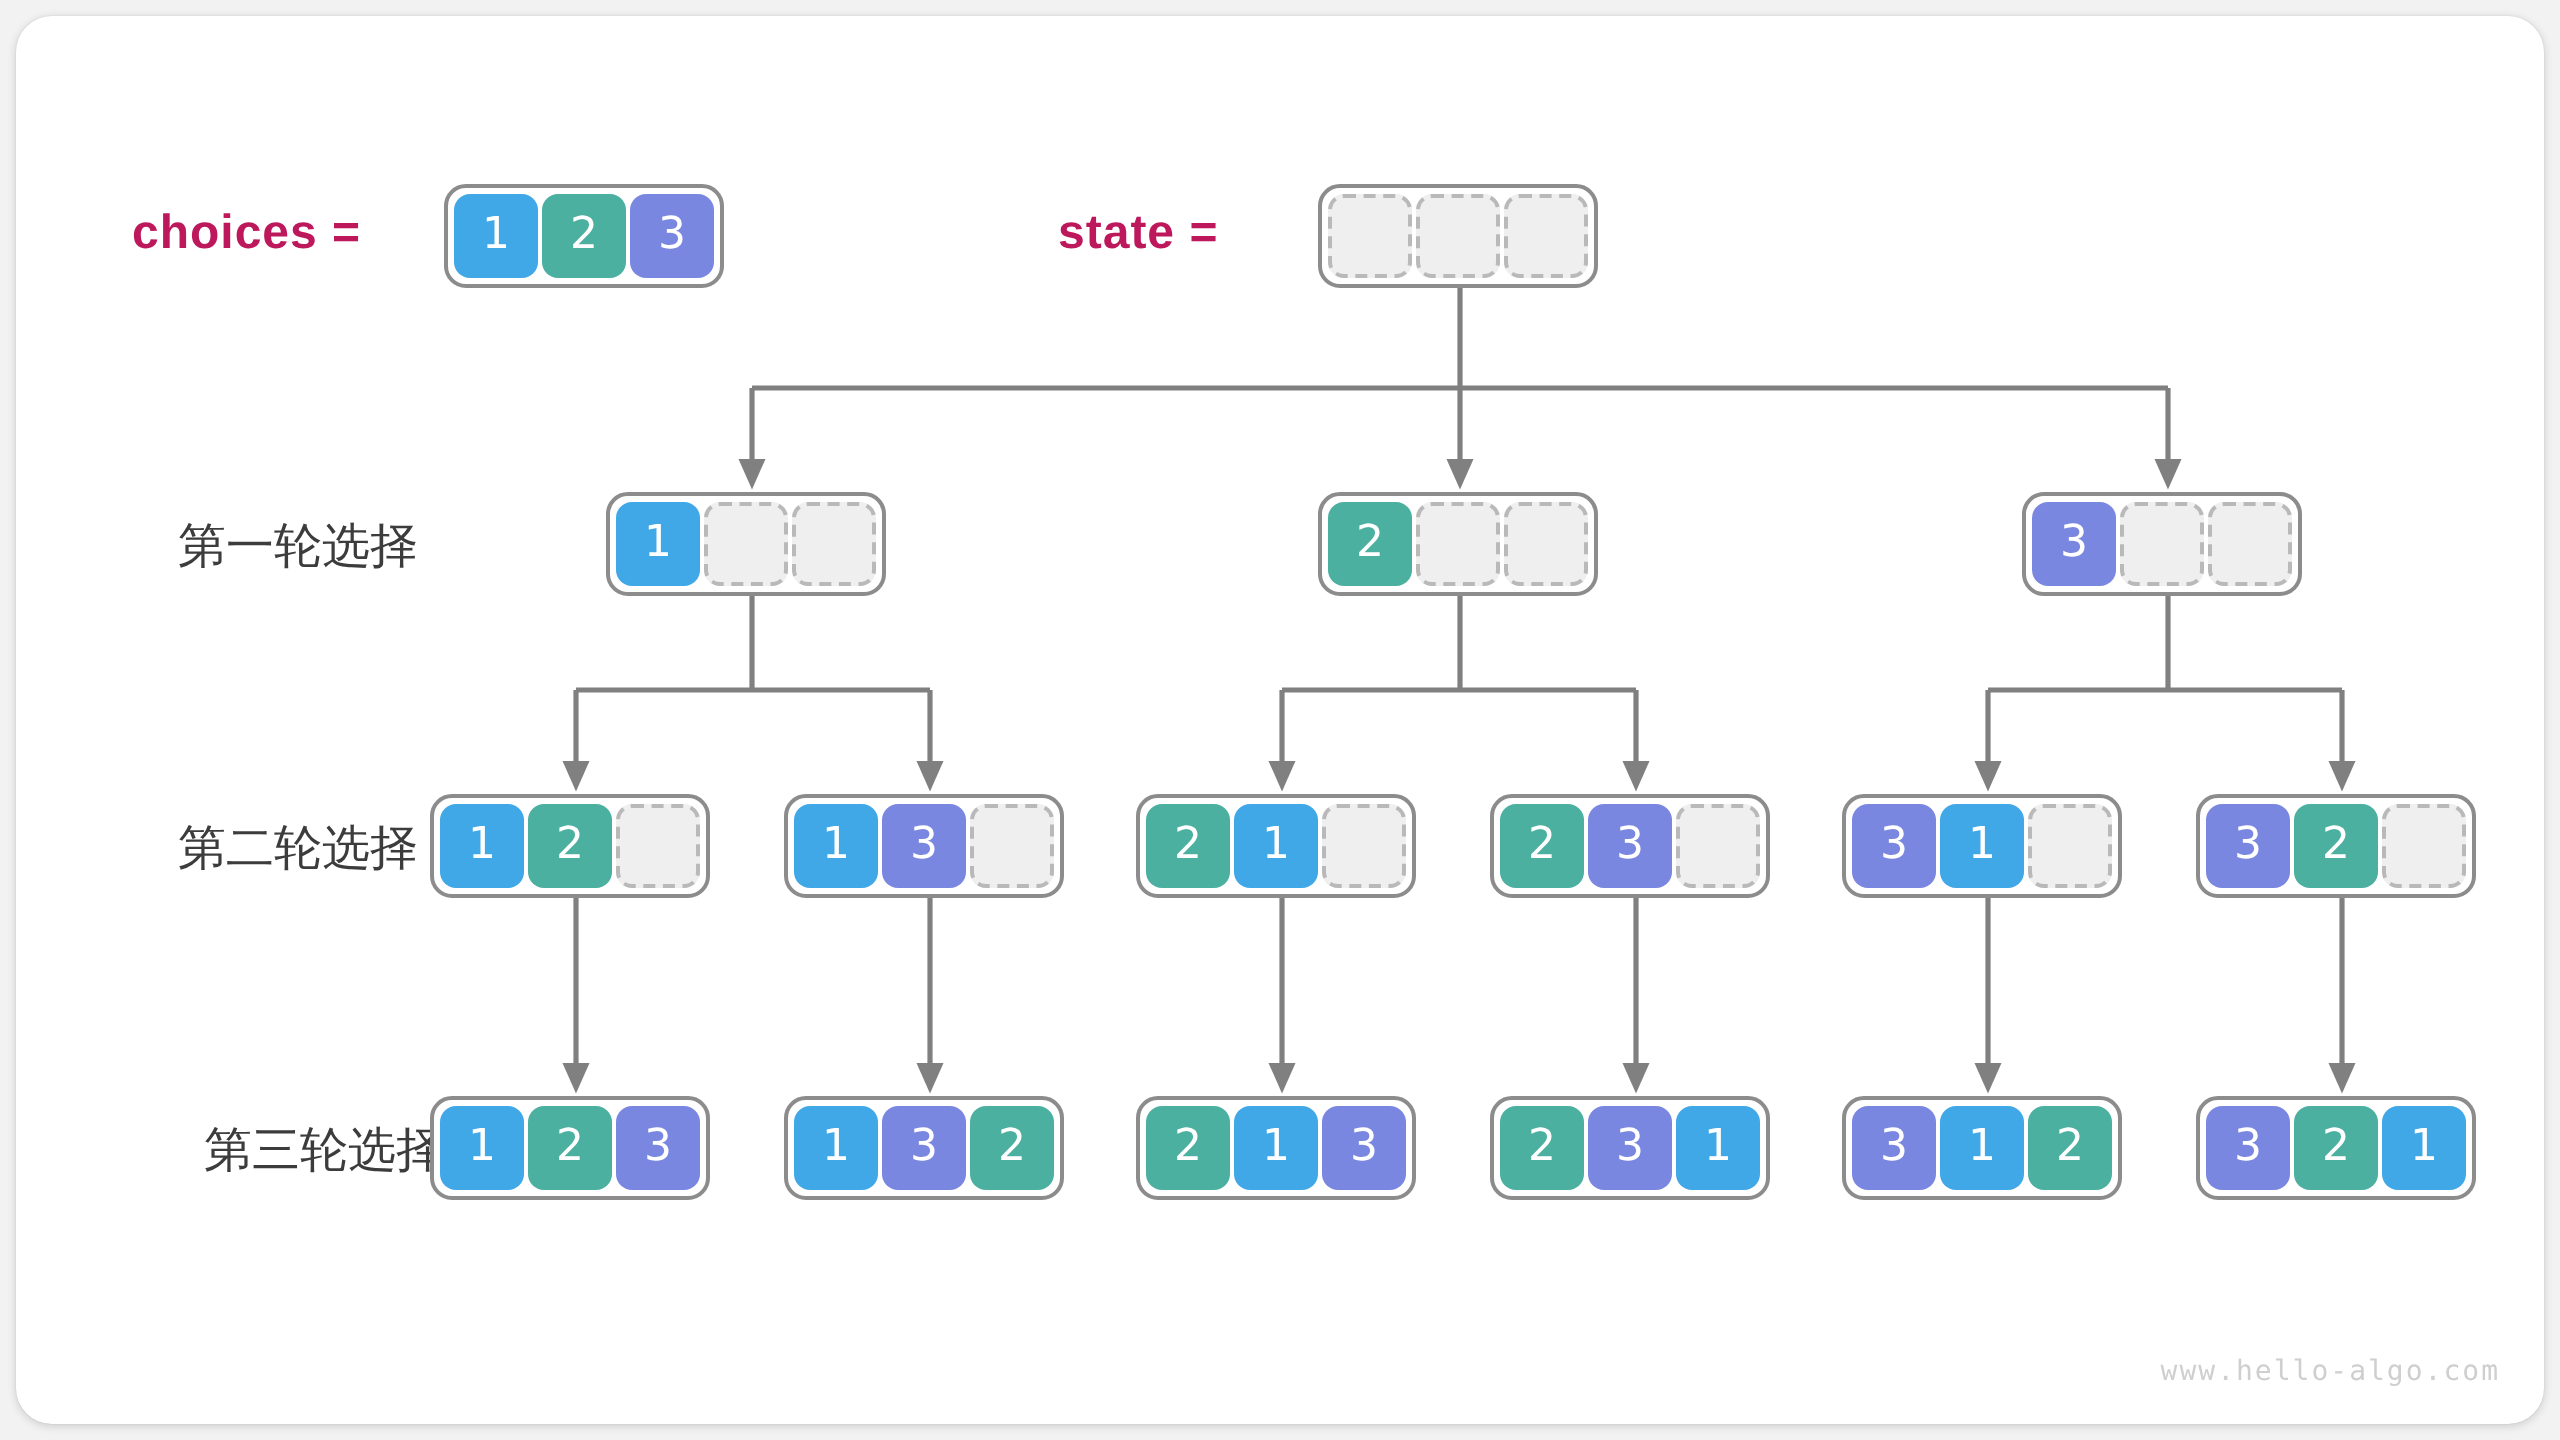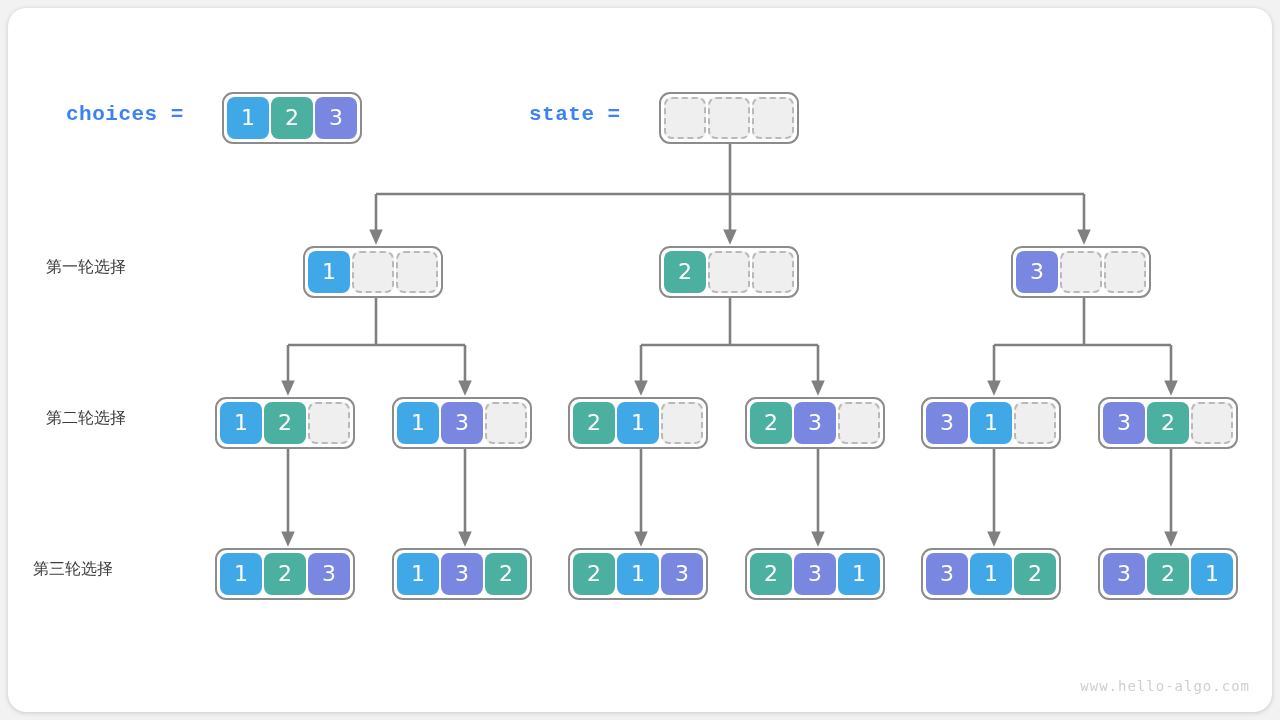--- a/index.html
+++ b/index.html
@@ -40,33 +40,34 @@
     height: 720px;
     pointer-events: none;
   }
 
   
   .layer { position: absolute; left: 0; top: 0; width: 1280px; height: 720px; }
 
   
   .mono-label {
     position: absolute;
-    font-family: Liberation Mono, monospace;
+    font-family: Liberation Sans, sans-serif;
     font-weight: bold;
-    font-size: 21px;
-    color: #3b82f6;
+    font-size: 24px;
+    color: #be185d;
     white-space: nowrap;
     letter-spacing: 0.5px;
   }
   .row-label {
     position: absolute;
     font-family: Liberation Serif, serif;
-    font-size: 16px;
+    font-size: 24px;
     color: #3c3c3c;
     white-space: nowrap;
+    margin-left: 43px;
   }
   .watermark {
     position: absolute;
     right: 38px;
     bottom: 34px;
     font-family: "DejaVu Sans Mono", "Liberation Mono", monospace;
     font-size: 14px;
     color: #cfcfcf;
     letter-spacing: 1px;
   }
@@ -206,21 +207,21 @@
           <div class="array" style="left: 913px; top: 389px;">
             <div class="cell filled" style="background: rgb(122, 135, 224);">3</div>
             <div class="cell filled" style="background: rgb(65, 168, 232);">1</div>
             <div class="cell empty"></div>
           </div>
           <div class="array" style="left: 1090px; top: 389px;">
             <div class="cell filled" style="background: rgb(122, 135, 224);">3</div>
             <div class="cell filled" style="background: rgb(75, 176, 160);">2</div>
             <div class="cell empty"></div>
           </div>
-          <div class="row-label" style="left: 25px; top: 551px;">第三轮选择</div>
+          <div class="row-label" style="left: 51px; top: 551px;">第三轮选择</div>
           <div class="array" style="left: 207px; top: 540px;">
             <div class="cell filled" style="background: rgb(65, 168, 232);">1</div>
             <div class="cell filled" style="background: rgb(75, 176, 160);">2</div>
             <div class="cell filled" style="background: rgb(122, 135, 224);">3</div>
           </div>
           <div class="array" style="left: 384px; top: 540px;">
             <div class="cell filled" style="background: rgb(65, 168, 232);">1</div>
             <div class="cell filled" style="background: rgb(122, 135, 224);">3</div>
             <div class="cell filled" style="background: rgb(75, 176, 160);">2</div>
           </div>

